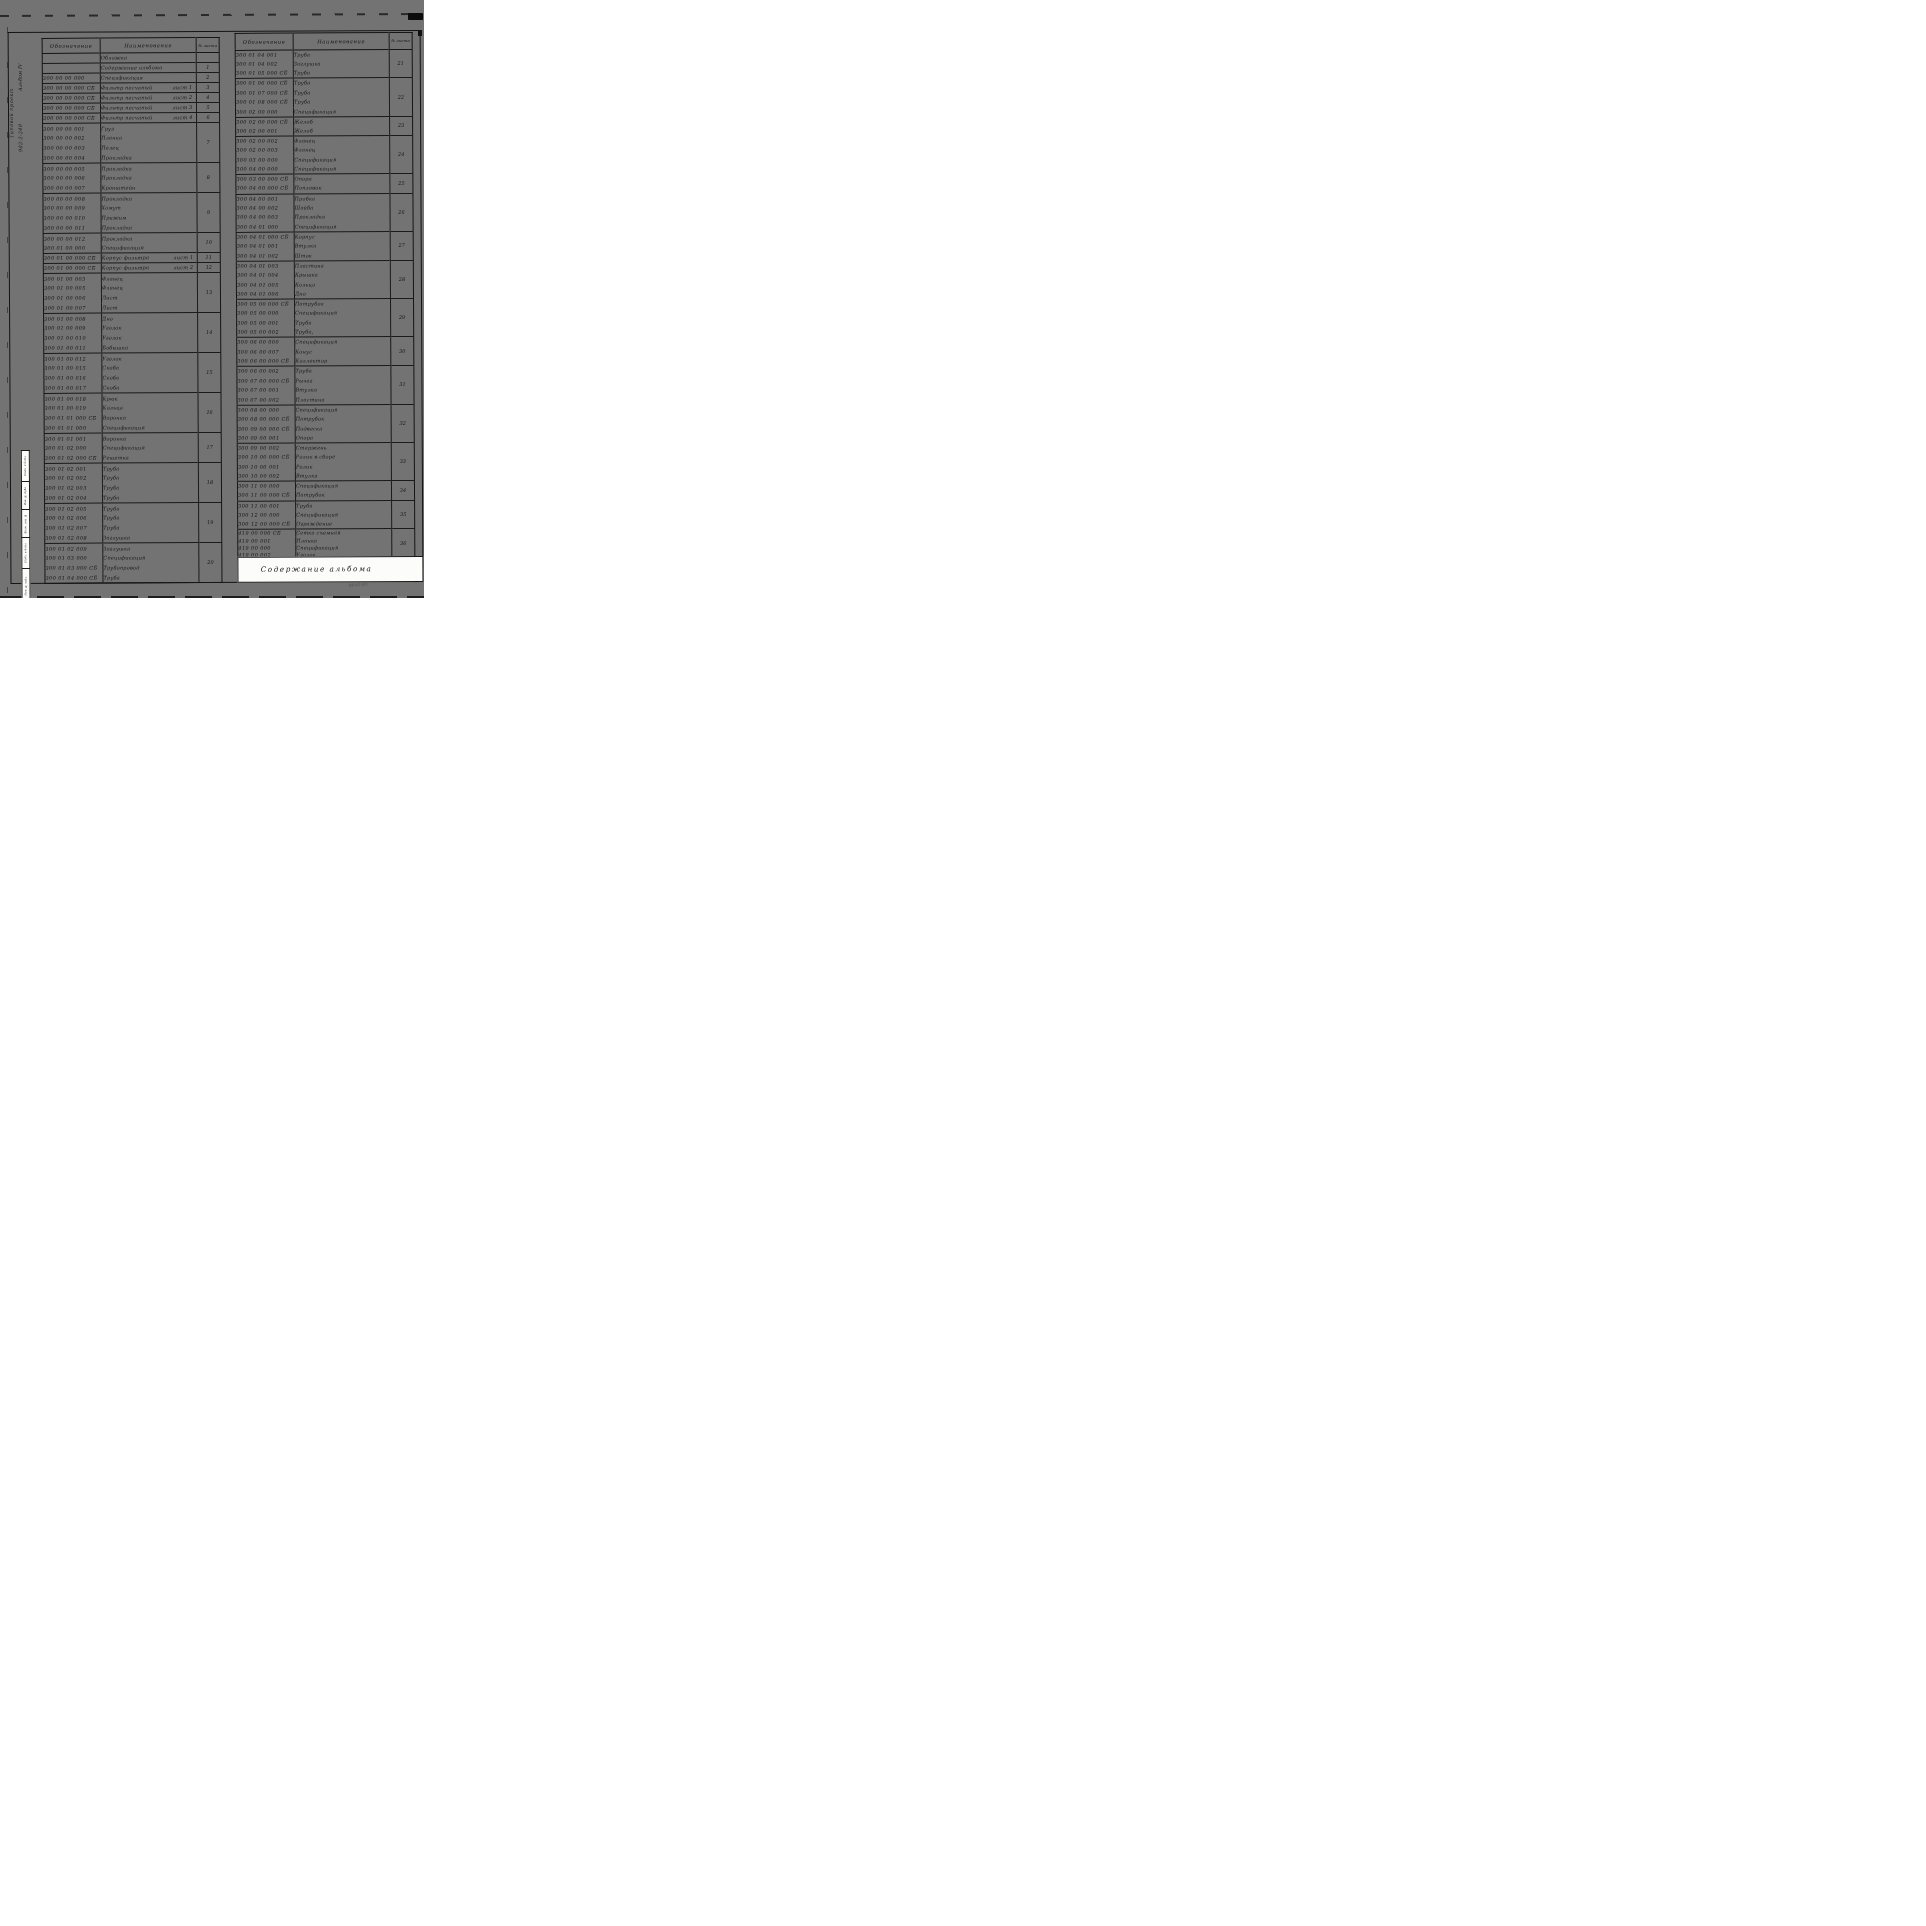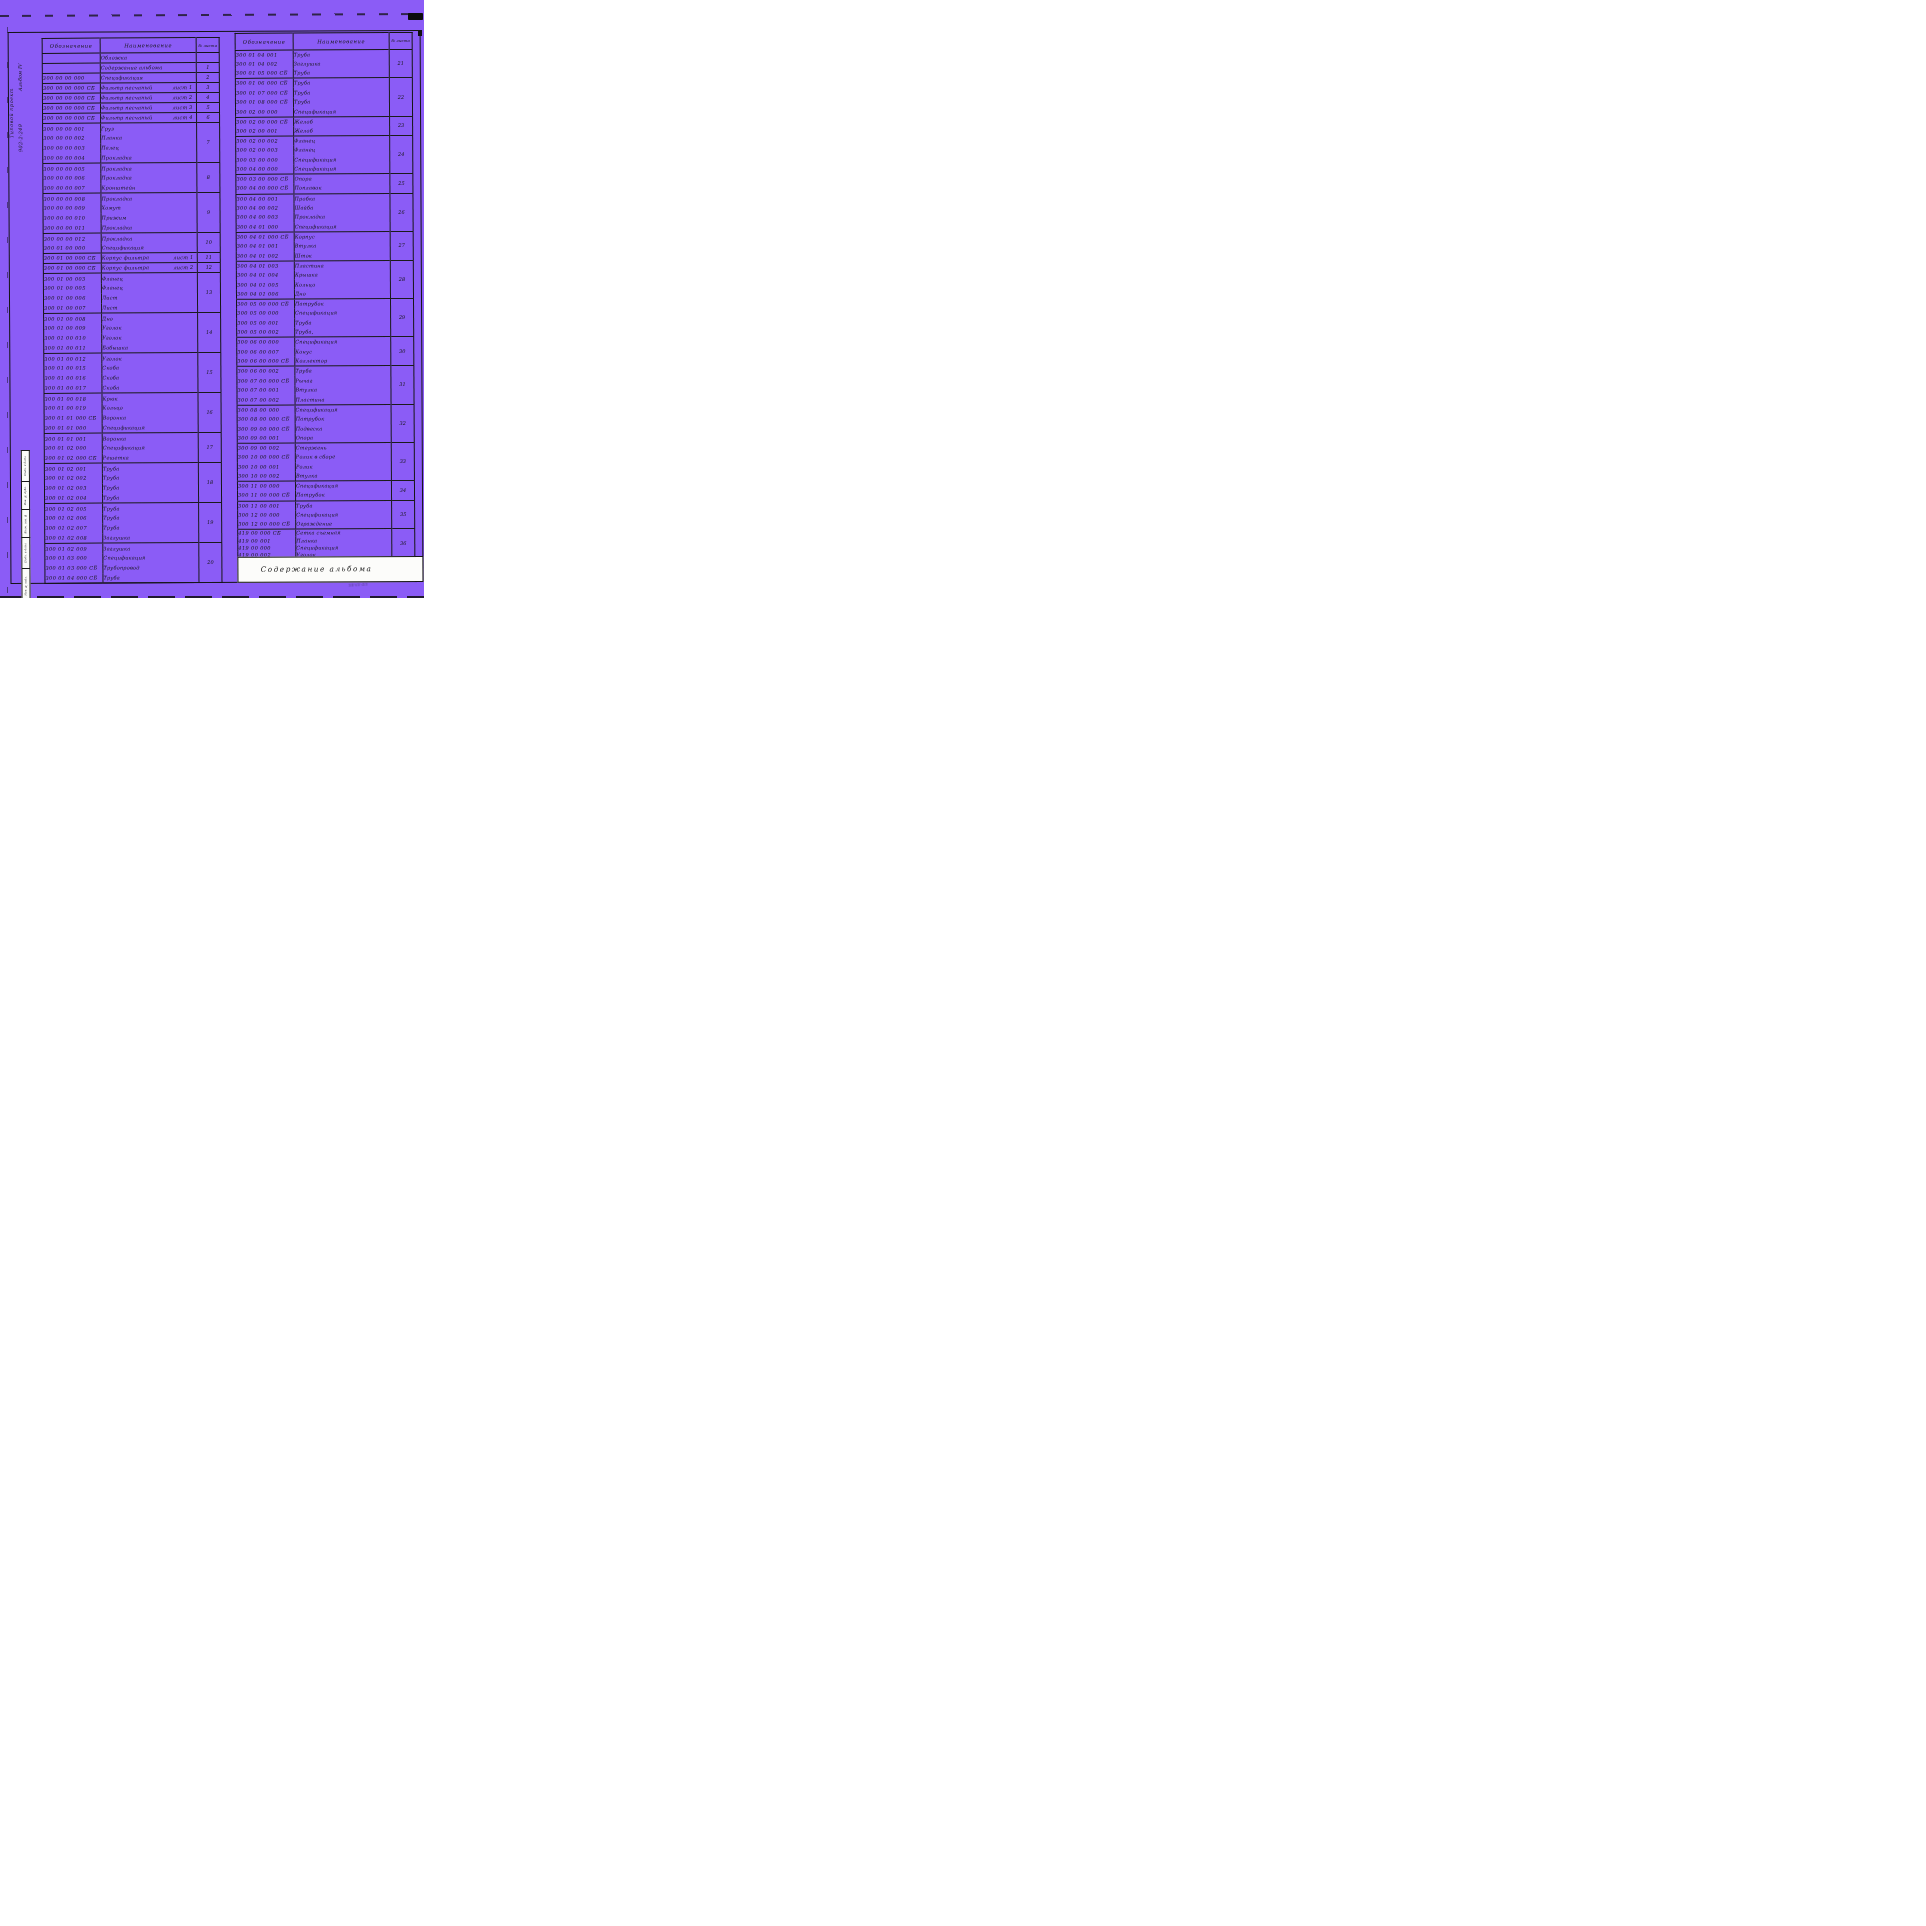--- a/index.html
+++ b/index.html
@@ -1,16 +1,16 @@
 <!DOCTYPE html>
 <html style="font-size:6.2px"><head>
 <meta charset="utf-8">
 <style>
   html,body{margin:0;padding:0;background:#ffffff;}
-  .page{position:relative;width:424px;height:598px;background:#8b5cf6;overflow:hidden;
+  .page{position:relative;width:424px;height:598px;background:#737373;overflow:hidden;
         font-family:"DejaVu Serif",serif;font-style:italic;color:#171717;}
   .scan-wrap{position:absolute;inset:0;transform:rotate(-0.3deg);transform-origin:50% 50%;}
 
   
   .frame{position:absolute;left:9.2px;top:31px;width:411px;height:550px;border:1.2px solid #141414;}
 
   
   .edge-top{position:absolute;left:0;top:14px;width:424px;height:1.5px;
             background:repeating-linear-gradient(90deg,#111 0 8.5px,transparent 8.5px 22.3px);
             opacity:.75;transform:rotate(-.25deg);}

